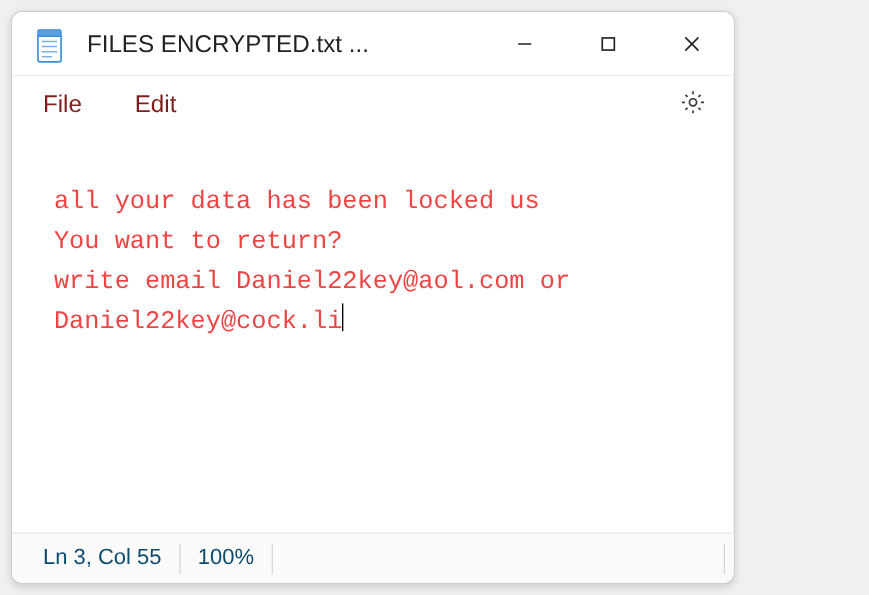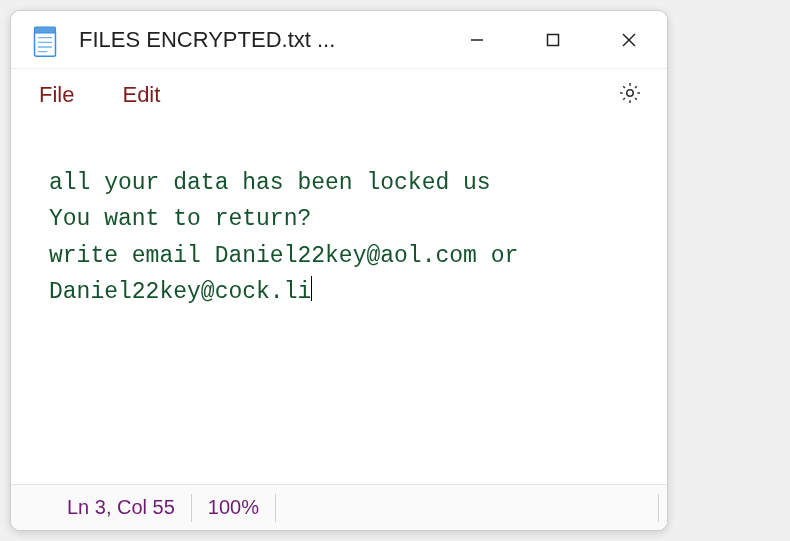--- a/index.html
+++ b/index.html
@@ -81,41 +81,41 @@
     .gear-btn {
       padding: 6px;
     }
     .gear-btn svg { stroke: #333; stroke-width: 1.4; fill: none; }
     .content {
       flex: 1;
       padding: 44px 32px 0 38px;
       font-family: "Consolas", "Courier New", monospace;
       font-size: 23px;
       line-height: 1.58;
-      color: #14532d;
+      color: #ef4444;
       white-space: pre-wrap;
       word-break: break-word;
     }
     .cursor-caret {
       display: inline-block;
       width: 1px;
       background: #000;
       height: 1.1em;
       vertical-align: -0.15em;
       border-right: 1px solid #000;
     }
     .statusbar {
       height: 46px;
       display: flex;
       align-items: center;
       border-top: 1px solid #e6e6e6;
       background: #fafafa;
       font-size: 20px;
-      color: #701a75;
-      padding: 0 8px 0 40px;
+      color: #0c4a6e;
+      padding: 0 8px 0 12px;
     }
     .status-seg {
       padding: 0 16px;
       height: 28px;
       display: flex;
       align-items: center;
     }
     .status-sep {
       width: 1px;
       height: 28px;

